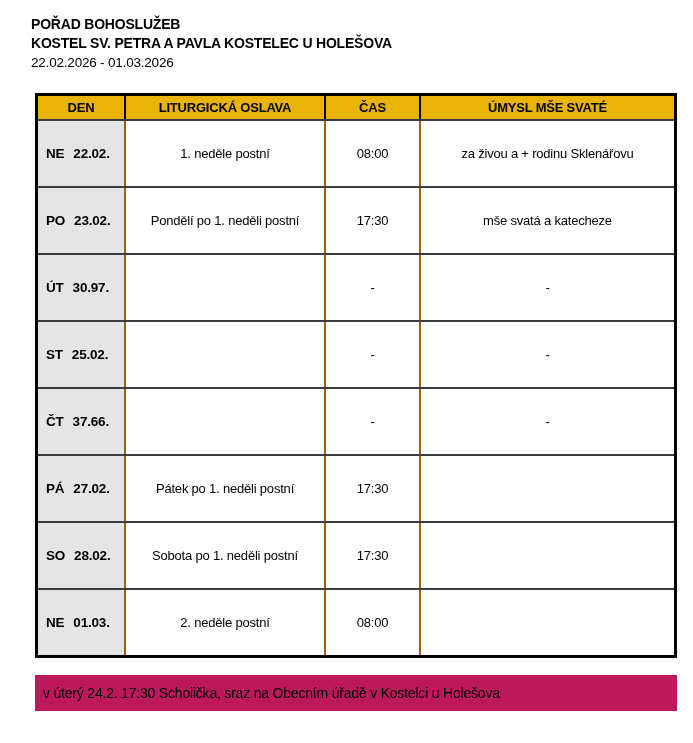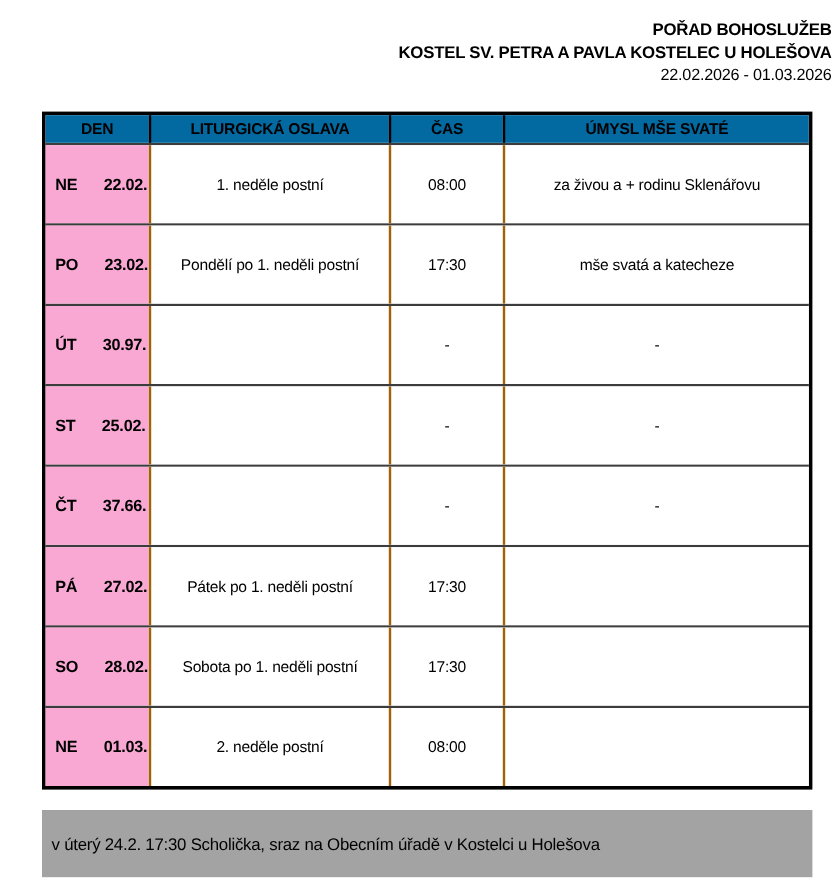--- a/index.html
+++ b/index.html
@@ -5,21 +5,22 @@
   * { box-sizing: border-box; margin: 0; padding: 0; }
   html, body {
     width: 693px; height: 743px;
     background: #ffffff;
     font-family: "Liberation Sans", sans-serif;
     color: #000000;
     overflow: hidden;
   }
   .doc-header {
     padding-top: 15px;
-    text-align: right;
+    text-align: left;
+    margin-left: 31px;
   }
   .doc-title, .doc-subtitle {
     font-size: 14px;
     font-weight: bold;
     line-height: 19px;
     letter-spacing: -0.2px;
   }
   .doc-daterange {
     font-size: 13.5px;
     line-height: 19px;
@@ -30,21 +31,21 @@
     width: 642px;
     border: 3px solid #000000;
     background: #ffffff;
   }
   .thead, .trow {
     display: grid;
     grid-template-columns: 86px 200px 95px auto;
   }
   .thead { height: 23px; }
   .thead .hcell {
-    background: #0369a1;
+    background: #eab308;
     font-weight: bold;
     font-size: 13px;
     letter-spacing: -0.2px;
     display: flex;
     align-items: center;
     justify-content: center;
     border-left: 2px solid #000000;
   }
   .thead .hcell:first-child { border-left: none; }
   .trow { height: 67px; border-top: 2px solid #3c3c3c; }
@@ -53,34 +54,34 @@
     align-items: center;
     justify-content: center;
     font-size: 13px;
     letter-spacing: -0.2px;
     text-align: center;
     border-left: 2px solid #a16207;
     background: #ffffff;
     padding: 0 4px;
   }
   .trow .cell.day-cell {
-    background: #f9a8d4;
+    background: #e5e5e5;
     border-left: none;
     justify-content: flex-start;
     padding-left: 8px;
     font-weight: bold;
     font-size: 13.5px;
-    gap: 22px;
+    gap: 9px;
     text-align: left;
   }
   .footer-note {
     margin: 17px 0 0 35px;
     width: 642px;
-    height: 56px;
-    background: #a3a3a3;
+    height: 36px;
+    background: #be185d;
     display: flex;
     align-items: center;
     padding-left: 8px;
     font-size: 14px;
     letter-spacing: -0.2px;
   }
 </style>
 </head>
 <body>
 

